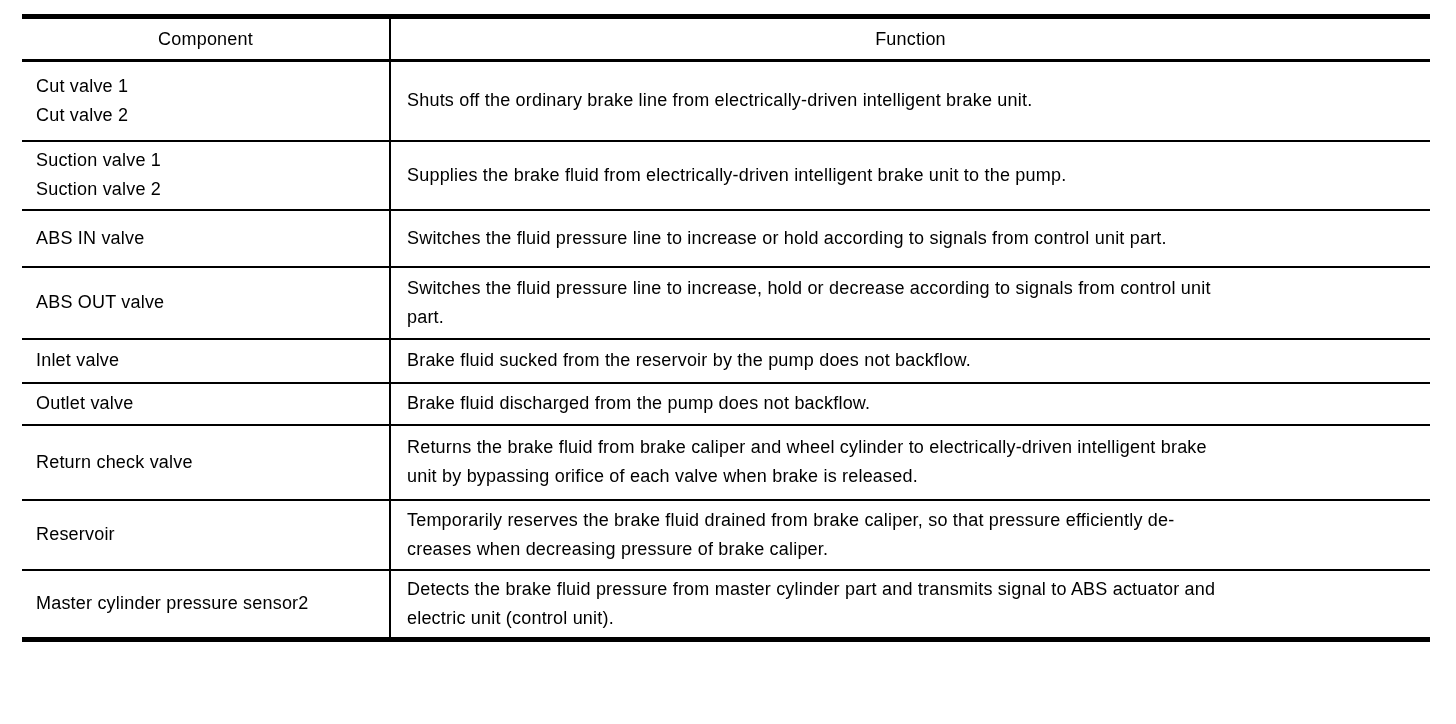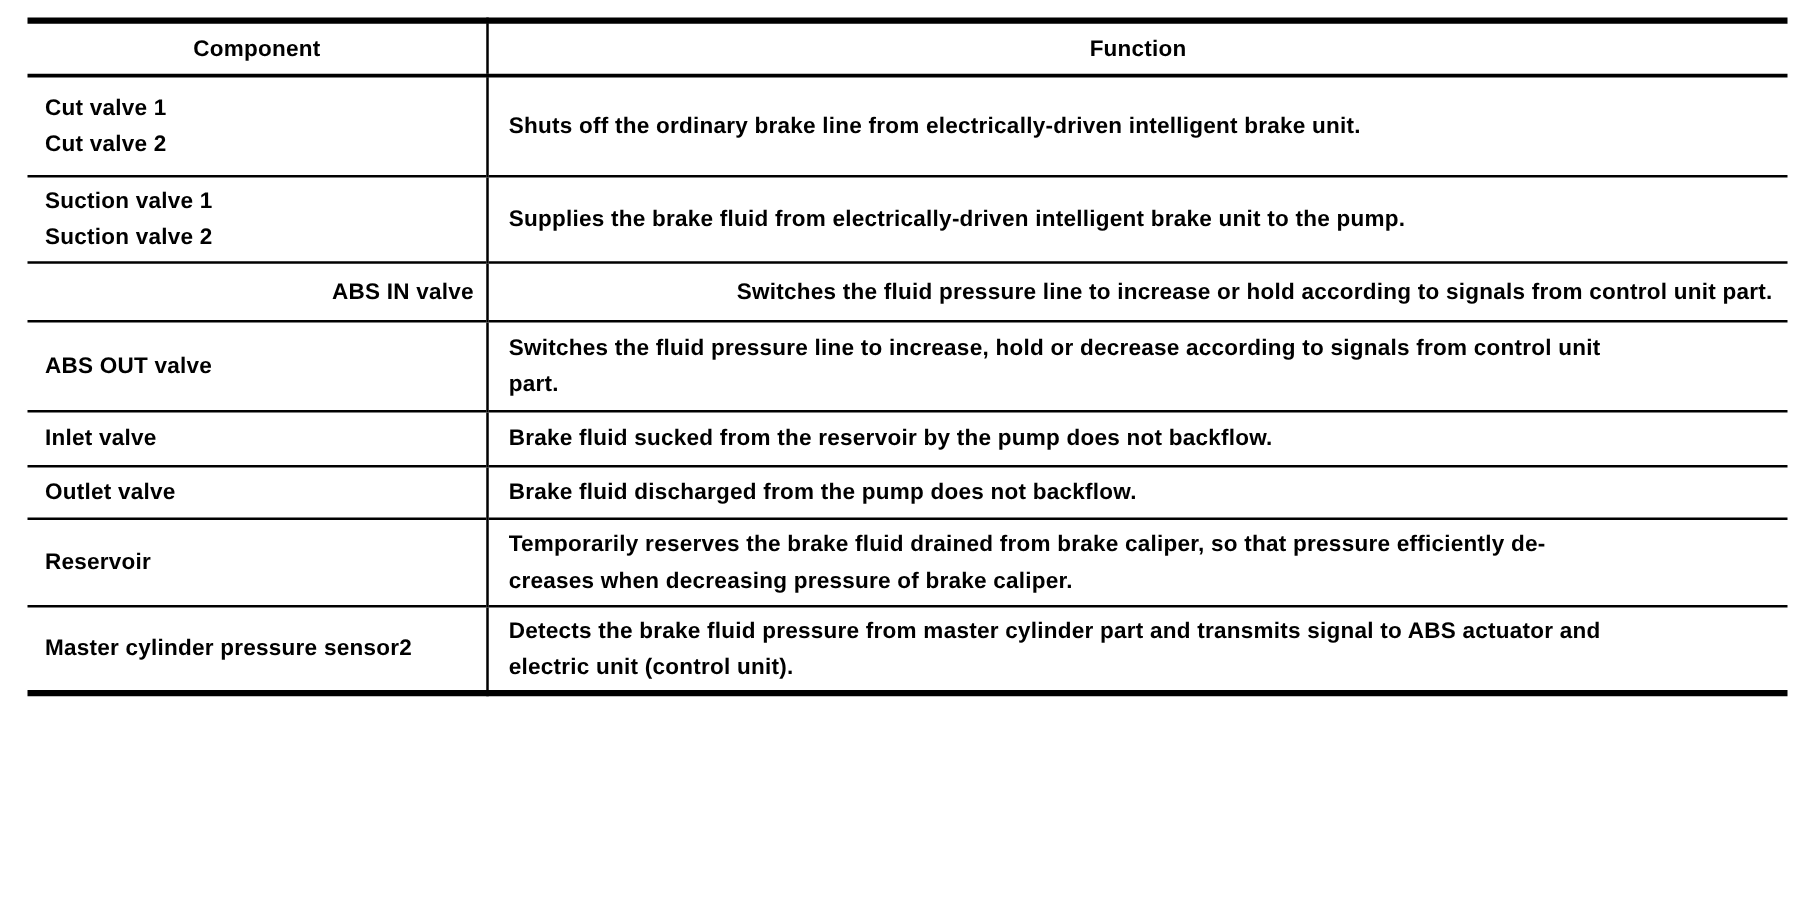--- a/index.html
+++ b/index.html
@@ -29,21 +29,21 @@
   table.spec-table thead tr {
     height: 44px;
     border-bottom: 3px solid #000;
   }
   table.spec-table tbody tr {
     border-bottom: 2px solid #000;
   }
   th, td {
     font-size: 18px;
     line-height: 29px;
-    font-weight: 700;
+    font-weight: 400;
     letter-spacing: 0.2px;
     vertical-align: middle;
     white-space: pre-line;
   }
   th.col-component, td.col-component {
     width: 347px;
     border-right: 2px solid #000;
     padding: 4px 10px 4px 14px;
   }
   th.col-function, td.col-function {
@@ -51,21 +51,21 @@
   }
   th {
     text-align: center;
     padding: 4px 10px !important;
   }
   
   .h45 { height: 45px; }
   .h42 { height: 42px; }
   .h80 { height: 80px; }
   .h69 { height: 69px; }
-  .h41 { height: 47px; text-align: right; }
+  .h41 { height: 57px; }
   .h72 { height: 72px; margin-top: 14px; }
   .h44 { height: 44px; }
   .h75 { height: 75px; }
   .h70 { height: 70px; }
   .h68 { height: 68px; margin-top: 24px; }
 </style>
 </head>
 <body>
 
 <div class="page">
@@ -97,20 +97,25 @@
 part.</td>
       </tr>
       <tr class="h44">
         <td class="col-component">Inlet valve</td>
         <td class="col-function">Brake fluid sucked from the reservoir by the pump does not backflow.</td>
       </tr>
       <tr class="h42">
         <td class="col-component">Outlet valve</td>
         <td class="col-function">Brake fluid discharged from the pump does not backflow.</td>
       </tr>
+      <tr class="h75">
+        <td class="col-component">Return check valve</td>
+        <td class="col-function">Returns the brake fluid from brake caliper and wheel cylinder to electrically-driven intelligent brake
+unit by bypassing orifice of each valve when brake is released.</td>
+      </tr>
       <tr class="h70">
         <td class="col-component">Reservoir</td>
         <td class="col-function">Temporarily reserves the brake fluid drained from brake caliper, so that pressure efficiently de-
 creases when decreasing pressure of brake caliper.</td>
       </tr>
       <tr class="h68">
         <td class="col-component">Master cylinder pressure sensor2</td>
         <td class="col-function">Detects the brake fluid pressure from master cylinder part and transmits signal to ABS actuator and
 electric unit (control unit).</td>
       </tr>

